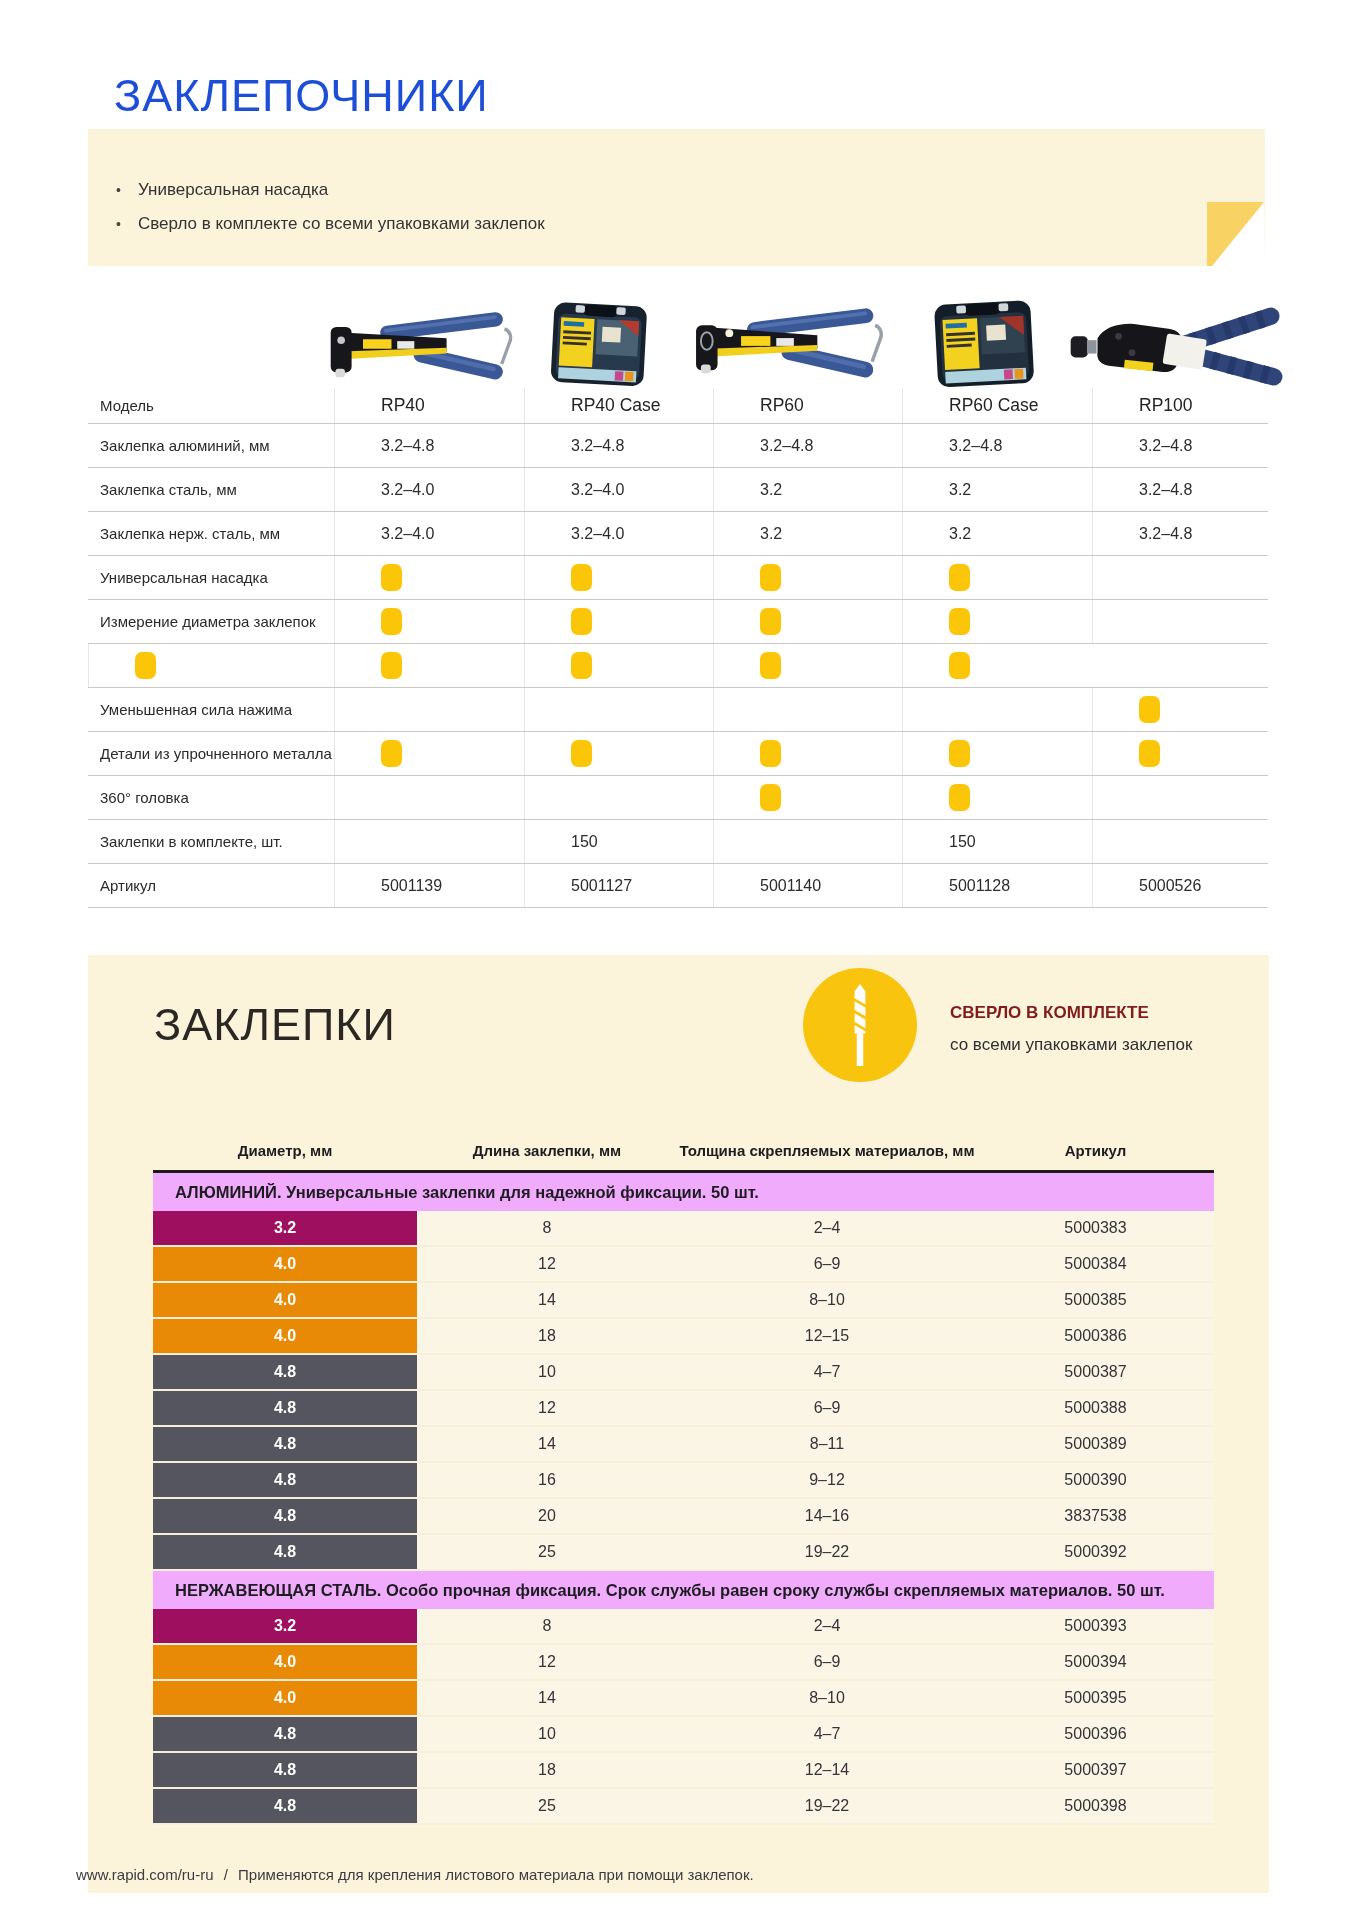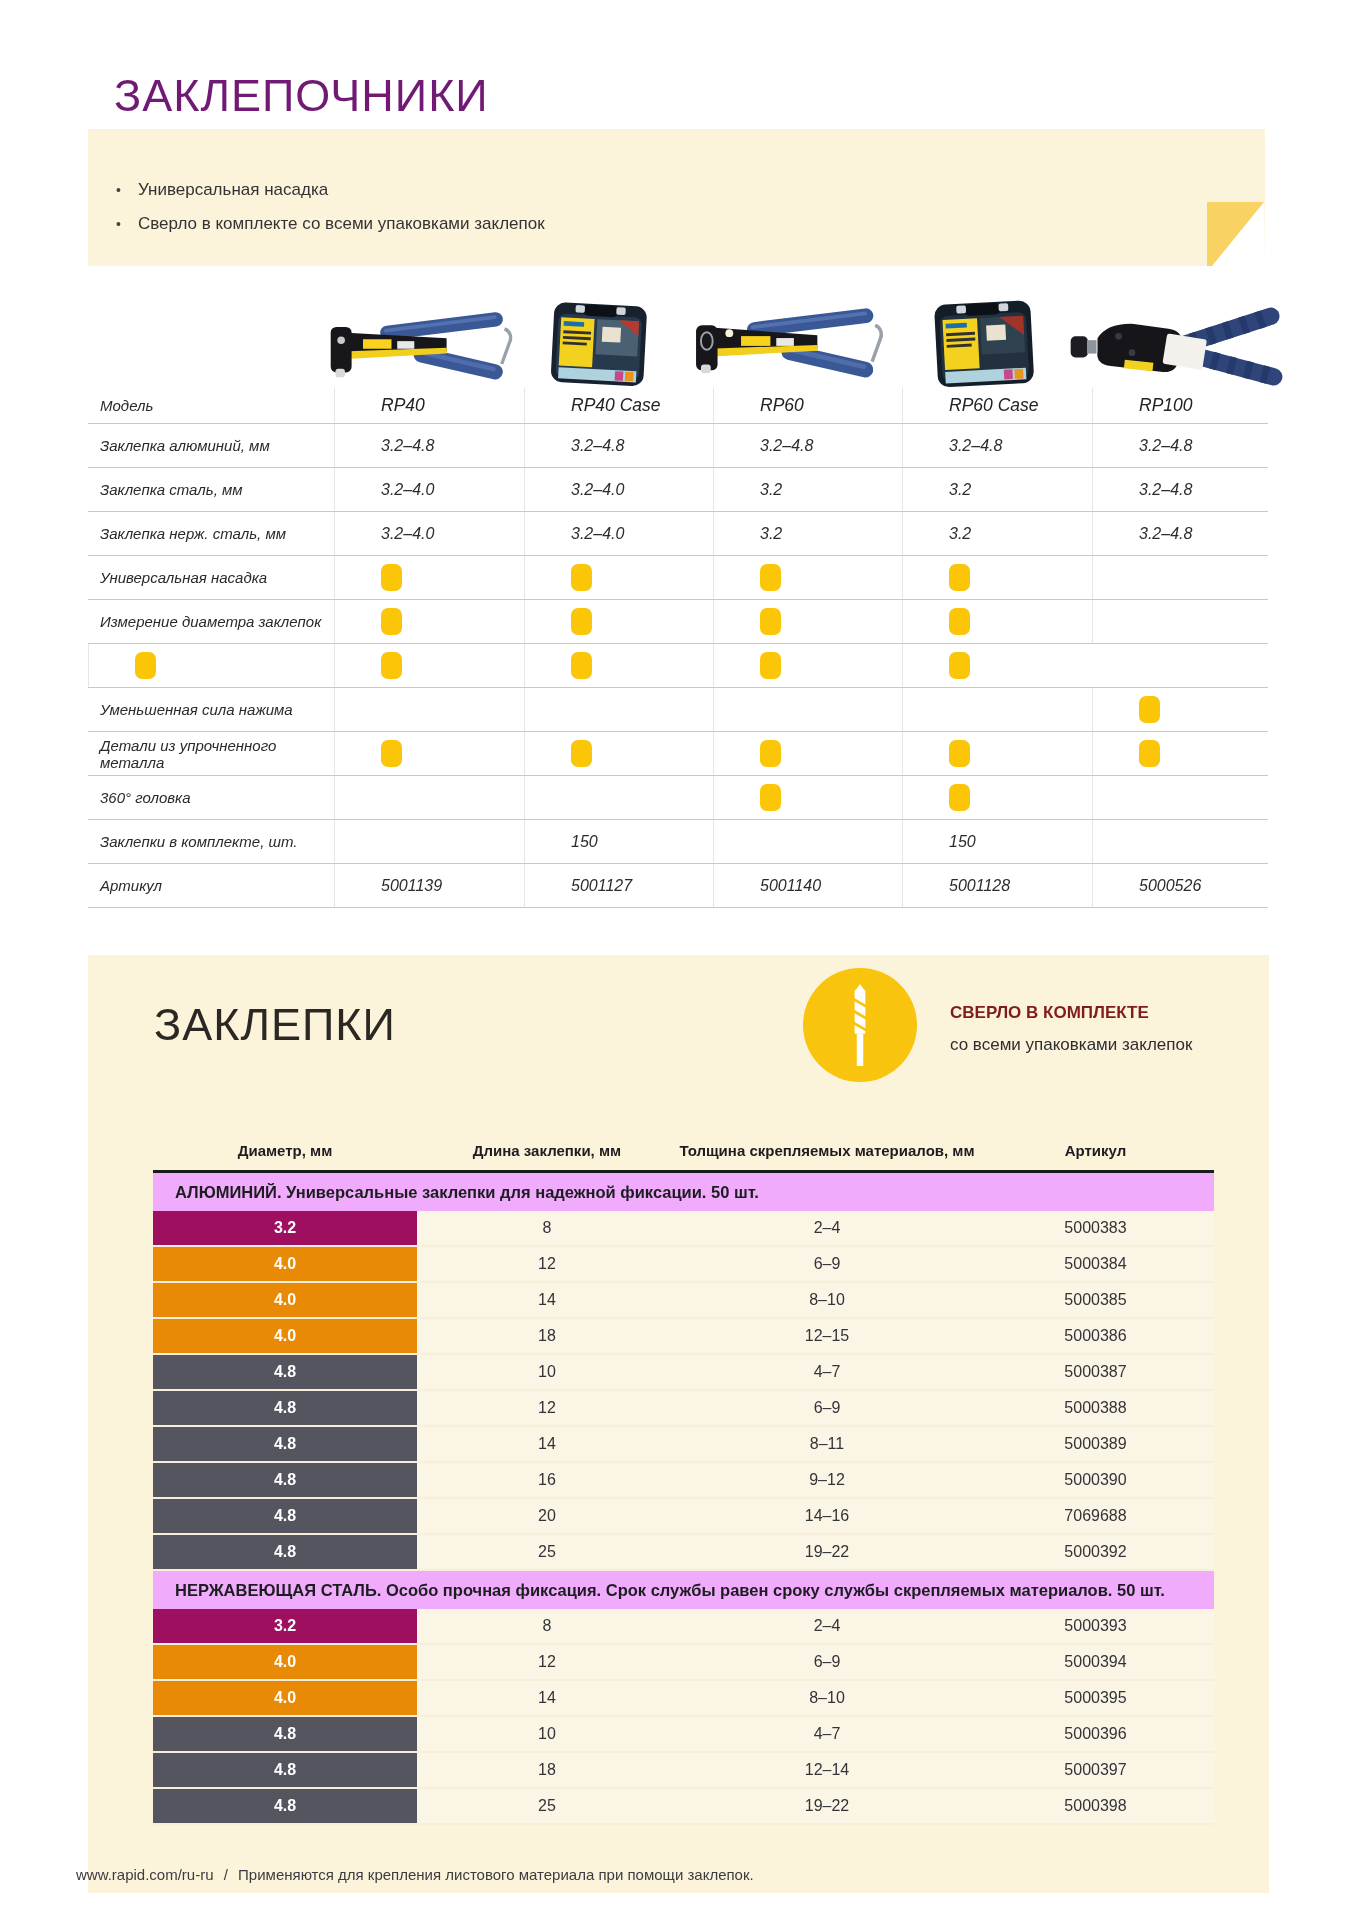--- a/index.html
+++ b/index.html
@@ -3,34 +3,34 @@
 <meta charset="utf-8">
 <style>
   html,body{margin:0;padding:0;}
   body{
     width:1357px;height:1920px;position:relative;background:#ffffff;
     font-family:"Liberation Sans",sans-serif;color:#26262a;overflow:hidden;
   }
   
   .page-title{
     position:absolute;left:114px;top:70px;font-size:45px;font-weight:300;
-    letter-spacing:1px;color:#701a75;
+    letter-spacing:1px;color:#1d4ed8;
   }
   .banner{
     position:absolute;left:88px;top:129px;width:1177px;height:137px;
     background:#FCF3DB;
   }
   .banner-bullets{padding:44px 0 0 28px;}
   .bullet-line{display:flex;align-items:baseline;font-size:17px;color:#333;line-height:33px;}
   .bullet-dot{width:22px;color:#444;font-size:14px;}
   .fold{position:absolute;right:0;bottom:0;width:58px;height:64px;display:block;}
   
   .product-img{position:absolute;}
   
-  .rtable{position:absolute;left:88px;top:388px;width:1180px;font-style:italic;}
+  .rtable{position:absolute;left:88px;top:388px;width:1180px;}
   .rt-row{
     display:grid;grid-template-columns:246px 190px 189px 189px 190px 176px;
     height:43px;border-bottom:1px solid #c9c9c9;
   }
   .rt-row.rt-head{height:35px;}
   .rt-cell{
     display:flex;align-items:center;padding-left:46px;font-size:16px;
     border-left:1px solid #e6e6e6;box-sizing:border-box;color:#2c2c30;
   }
   .rt-cell.rt-label{padding-left:12px;border-left:none;font-size:15px;color:#2a2a2e;}
@@ -413,21 +413,21 @@
         <div class="rv-row">
           <div class="rv-cell rv-diam" style="background: rgb(84, 85, 95);">4.8</div>
           <div class="rv-cell">16</div>
           <div class="rv-cell">9–12</div>
           <div class="rv-cell">5000390</div>
         </div>
         <div class="rv-row">
           <div class="rv-cell rv-diam" style="background: rgb(84, 85, 95);">4.8</div>
           <div class="rv-cell">20</div>
           <div class="rv-cell">14–16</div>
-          <div class="rv-cell">7069688</div>
+          <div class="rv-cell">3837538</div>
         </div>
         <div class="rv-row">
           <div class="rv-cell rv-diam" style="background: rgb(84, 85, 95);">4.8</div>
           <div class="rv-cell">25</div>
           <div class="rv-cell">19–22</div>
           <div class="rv-cell">5000392</div>
         </div>
         <div class="rv-band">НЕРЖАВЕЮЩАЯ СТАЛЬ. Особо прочная фиксация. Срок службы равен сроку службы скрепляемых материалов. 50 шт.</div>
         <div class="rv-row">
           <div class="rv-cell rv-diam" style="background: rgb(158, 15, 96);">3.2</div>

